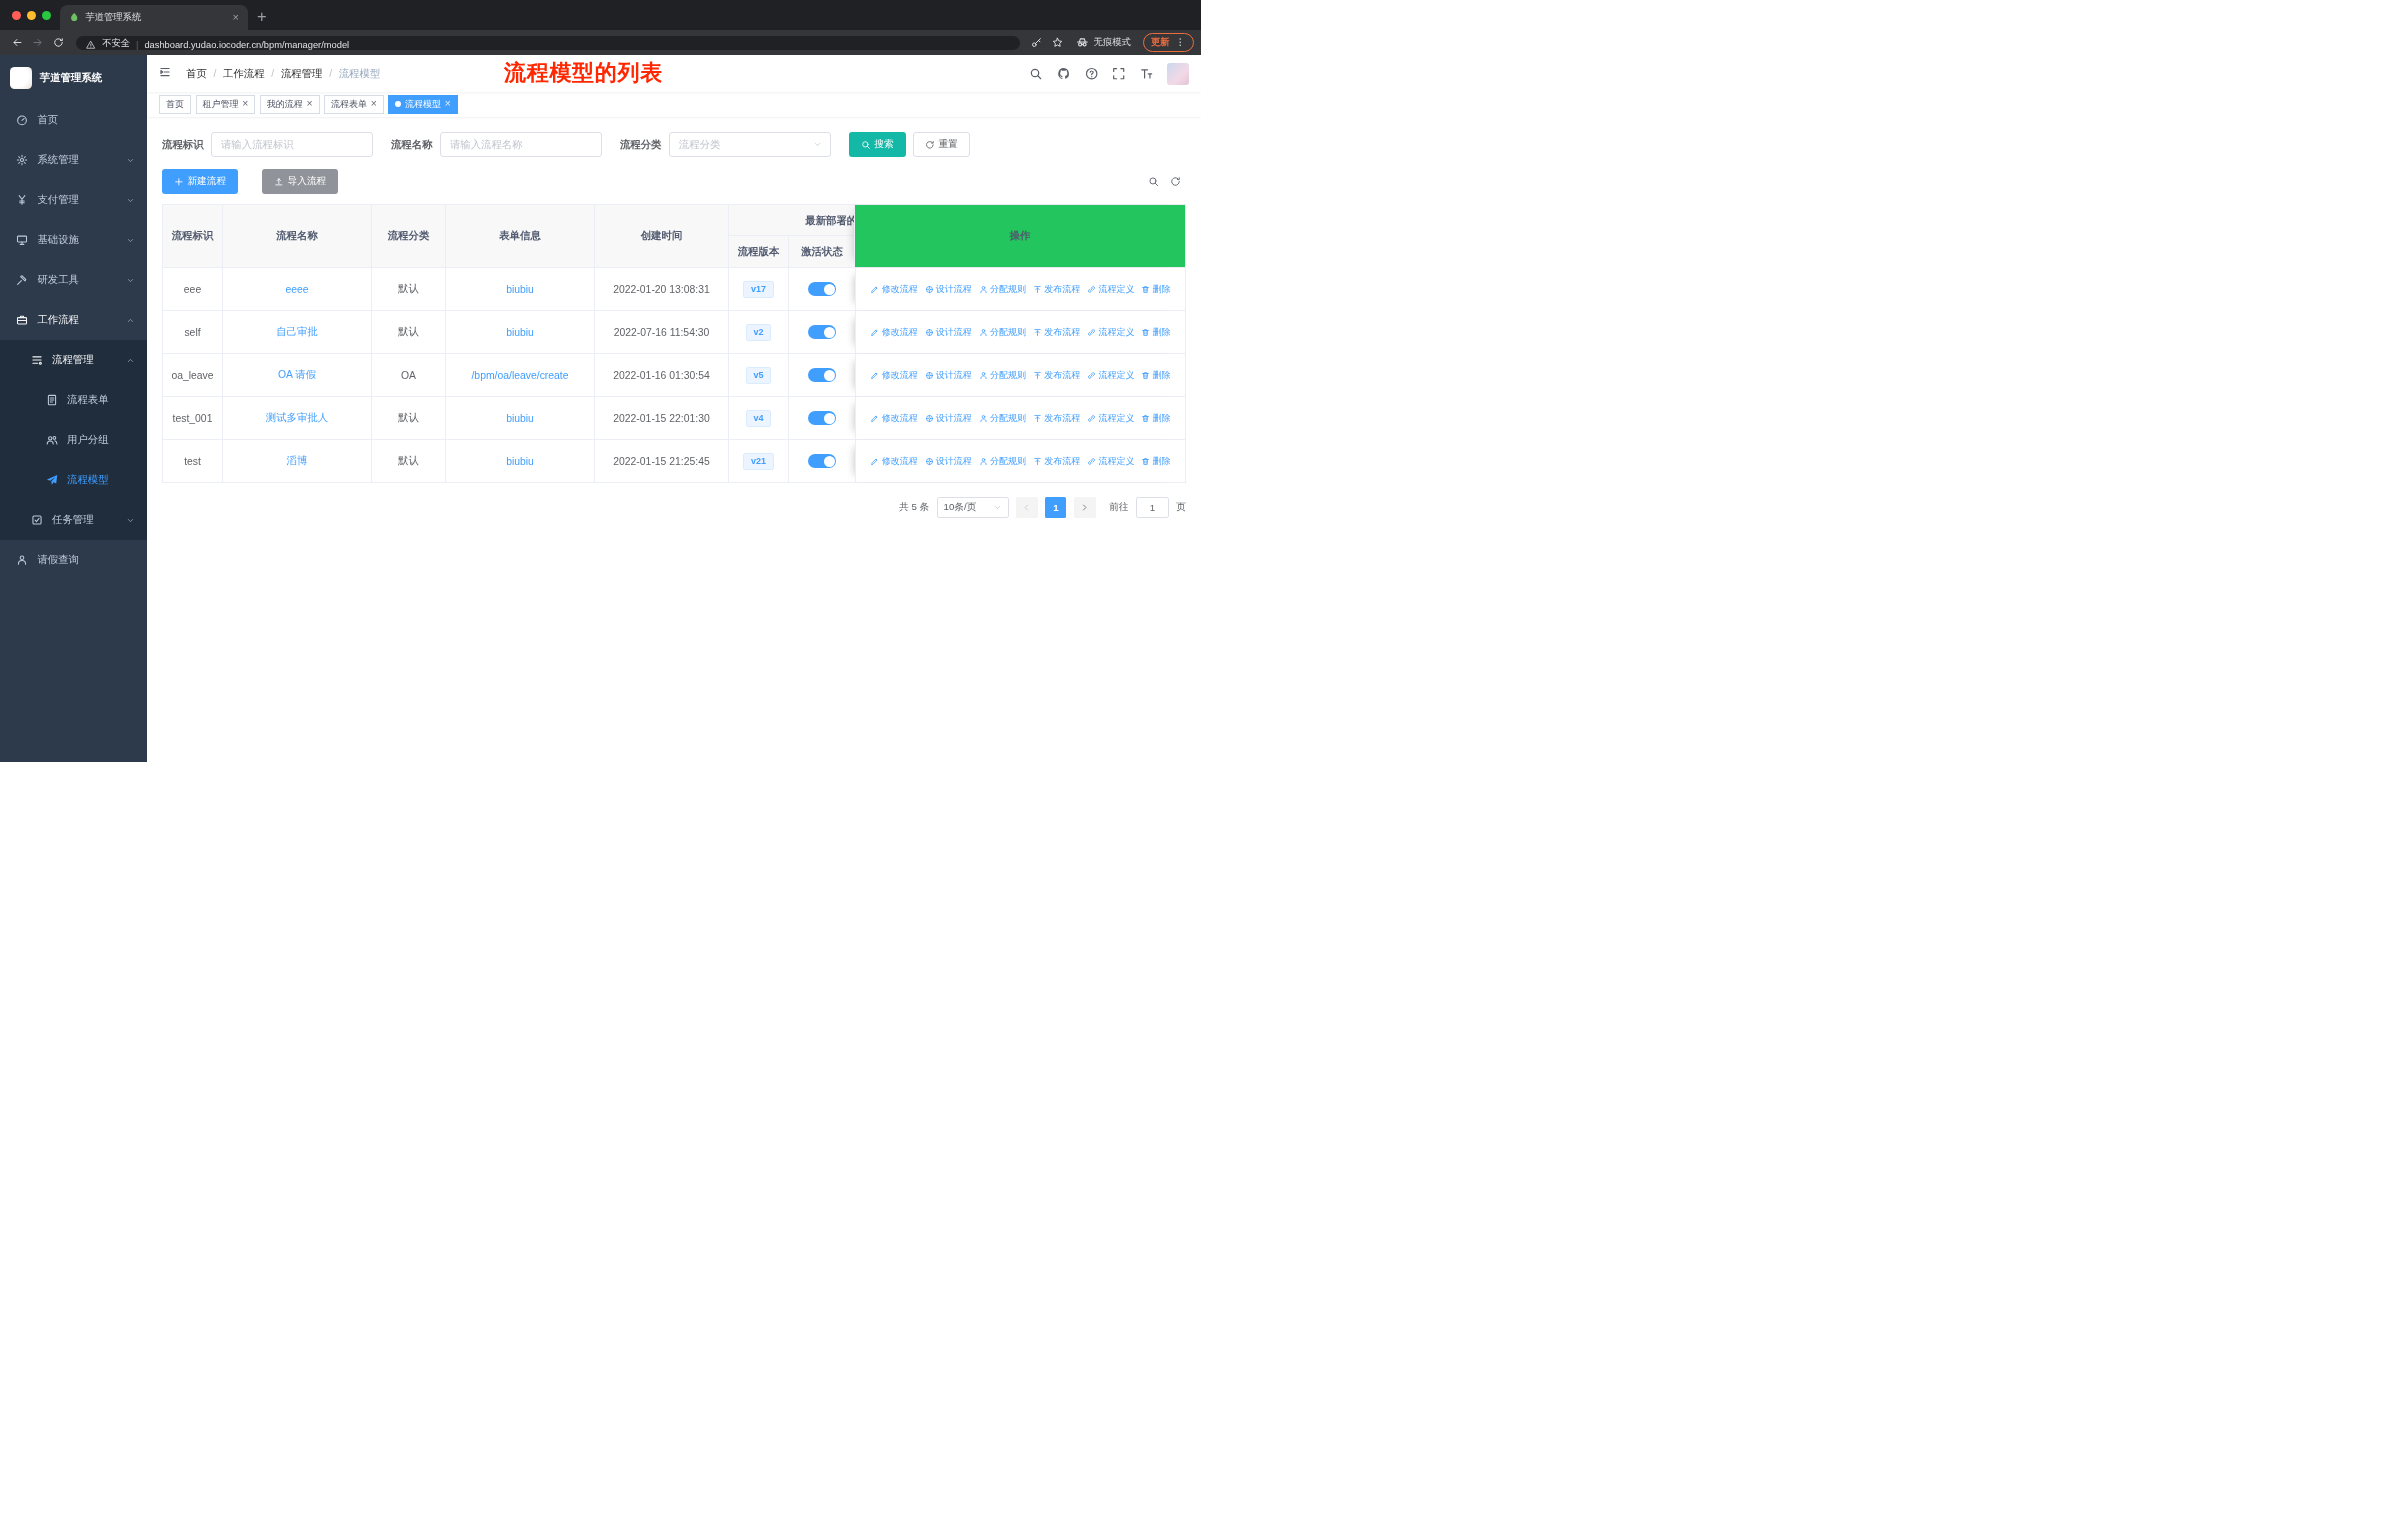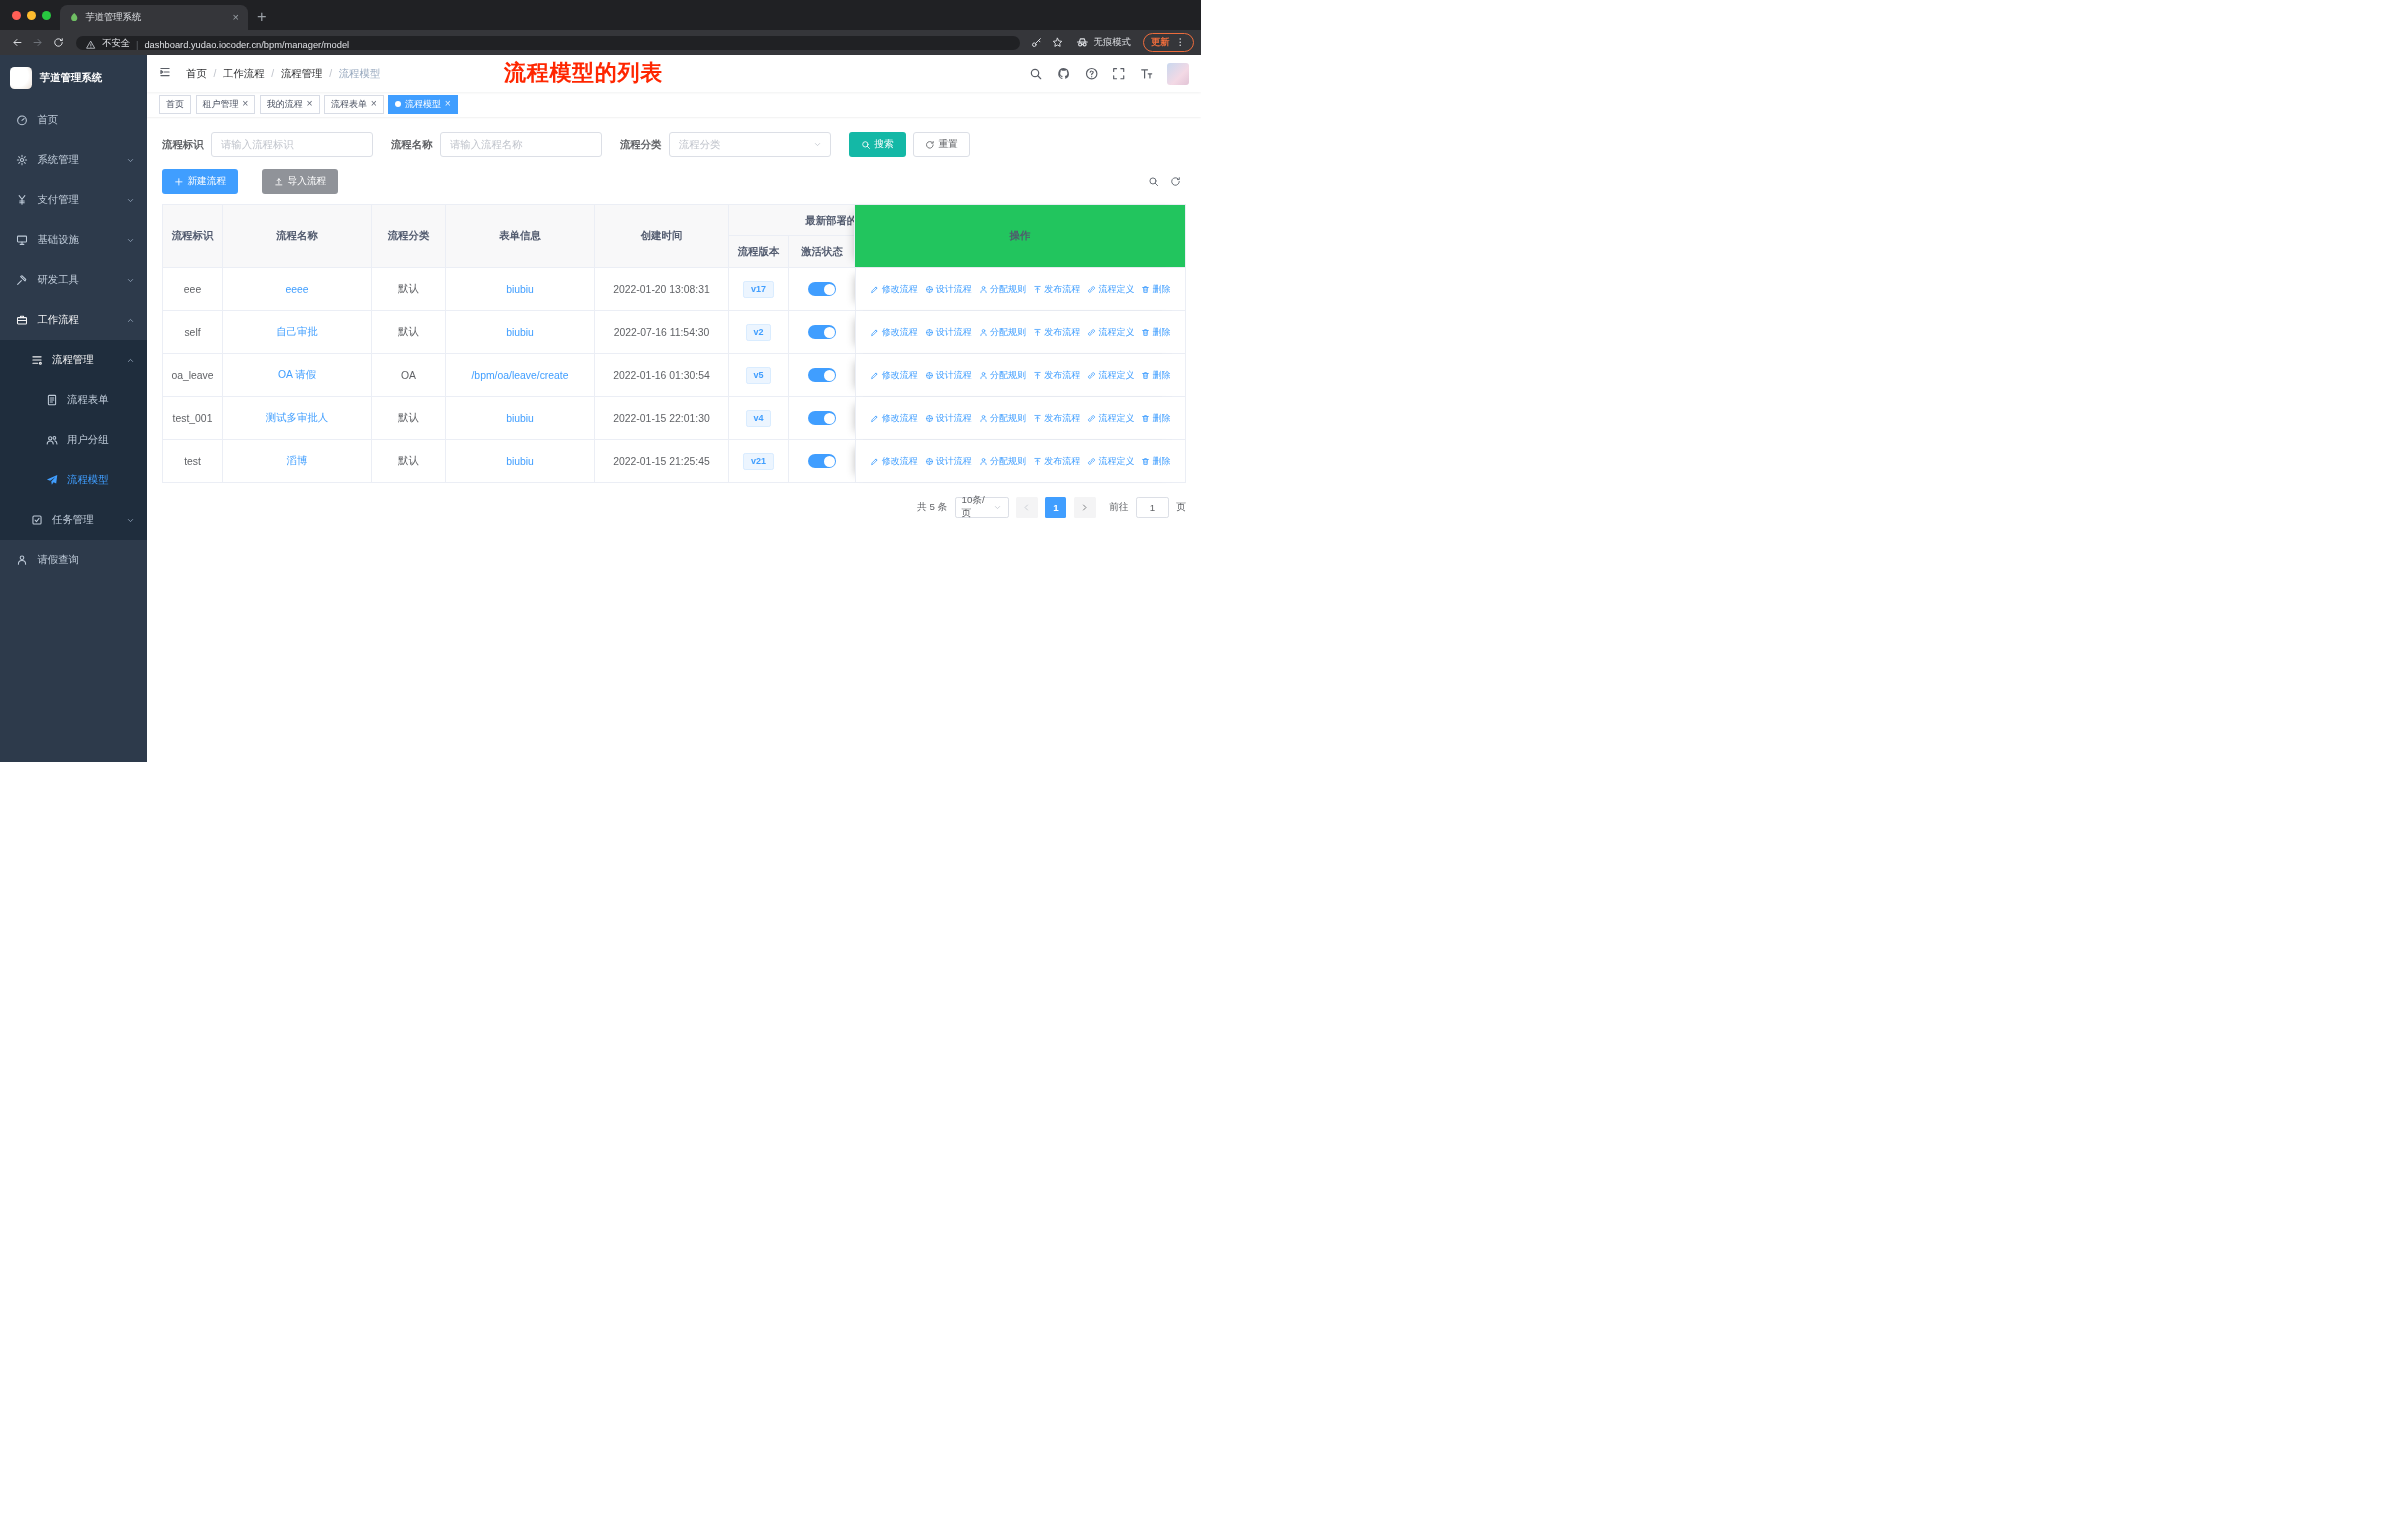--- a/index.html
+++ b/index.html
@@ -111,21 +111,21 @@
 .vtag { padding:1.5px 6.7px; font-size:9px; color:var(--accent,#409eff); background:#ecf5ff; border:0.7px solid #d9ecff; border-radius:2.2px; line-height:1.4;font-weight:bold; }
 .switch { width:28px; height:14px; border-radius:7.4px; background:#dcdfe6; position:relative; display:inline-block; cursor:pointer; }
 .switch.on { background:var(--accent,#409eff); }
 .knob { position:absolute; top:1.5px; left:1.5px; width:11px; height:11px; border-radius:50%; background:#fff; }
 .switch.on .knob { left:auto; right:1.5px; }
 .act { display:inline-flex; align-items:center; gap:2.2px; color:var(--accent,#409eff); font-size:9px; white-space:nowrap; cursor:pointer; }
 .act .ic { width:9px; height:9px; }
 
 
 .pg { display:flex; align-items:center; justify-content:flex-end; gap:7.4px; margin-top:13.4px; font-size:9.7px; color:#606266; }
-.pg-size { width:54px; height:21px; border:0.7px solid #dcdfe6; border-radius:2.2px; display:flex; align-items:center; justify-content:space-between; padding:0 6px; cursor:pointer; }
+.pg-size { width:72px; height:21px; border:0.7px solid #dcdfe6; border-radius:2.2px; display:flex; align-items:center; justify-content:space-between; padding:0 6px; cursor:pointer; }
 .pg-btn { min-width:22px; height:21px; background:#f4f4f5; border-radius:1.5px; display:flex; align-items:center; justify-content:center; cursor:pointer; }
 .pg-btn .ic { width:9px; height:9px; }
 .pg-btn.prev { color:#c0c4cc; }
 .pg-btn.next { color:#606266; }
 .pg-page { min-width:21px; height:21px; background:var(--accent,#409eff); color:#fff; border-radius:1.5px; display:flex; align-items:center; justify-content:center; font-weight:700; cursor:pointer; }
 .pg-goto { width:33px; height:21px; border:0.7px solid #dcdfe6; border-radius:2.2px; text-align:center; font-size:9.7px; color:#606266; outline:none; font-family:inherit; }
 .pg-goto-label { margin-left:6px; }
 </style>
 </head>
 <body>

